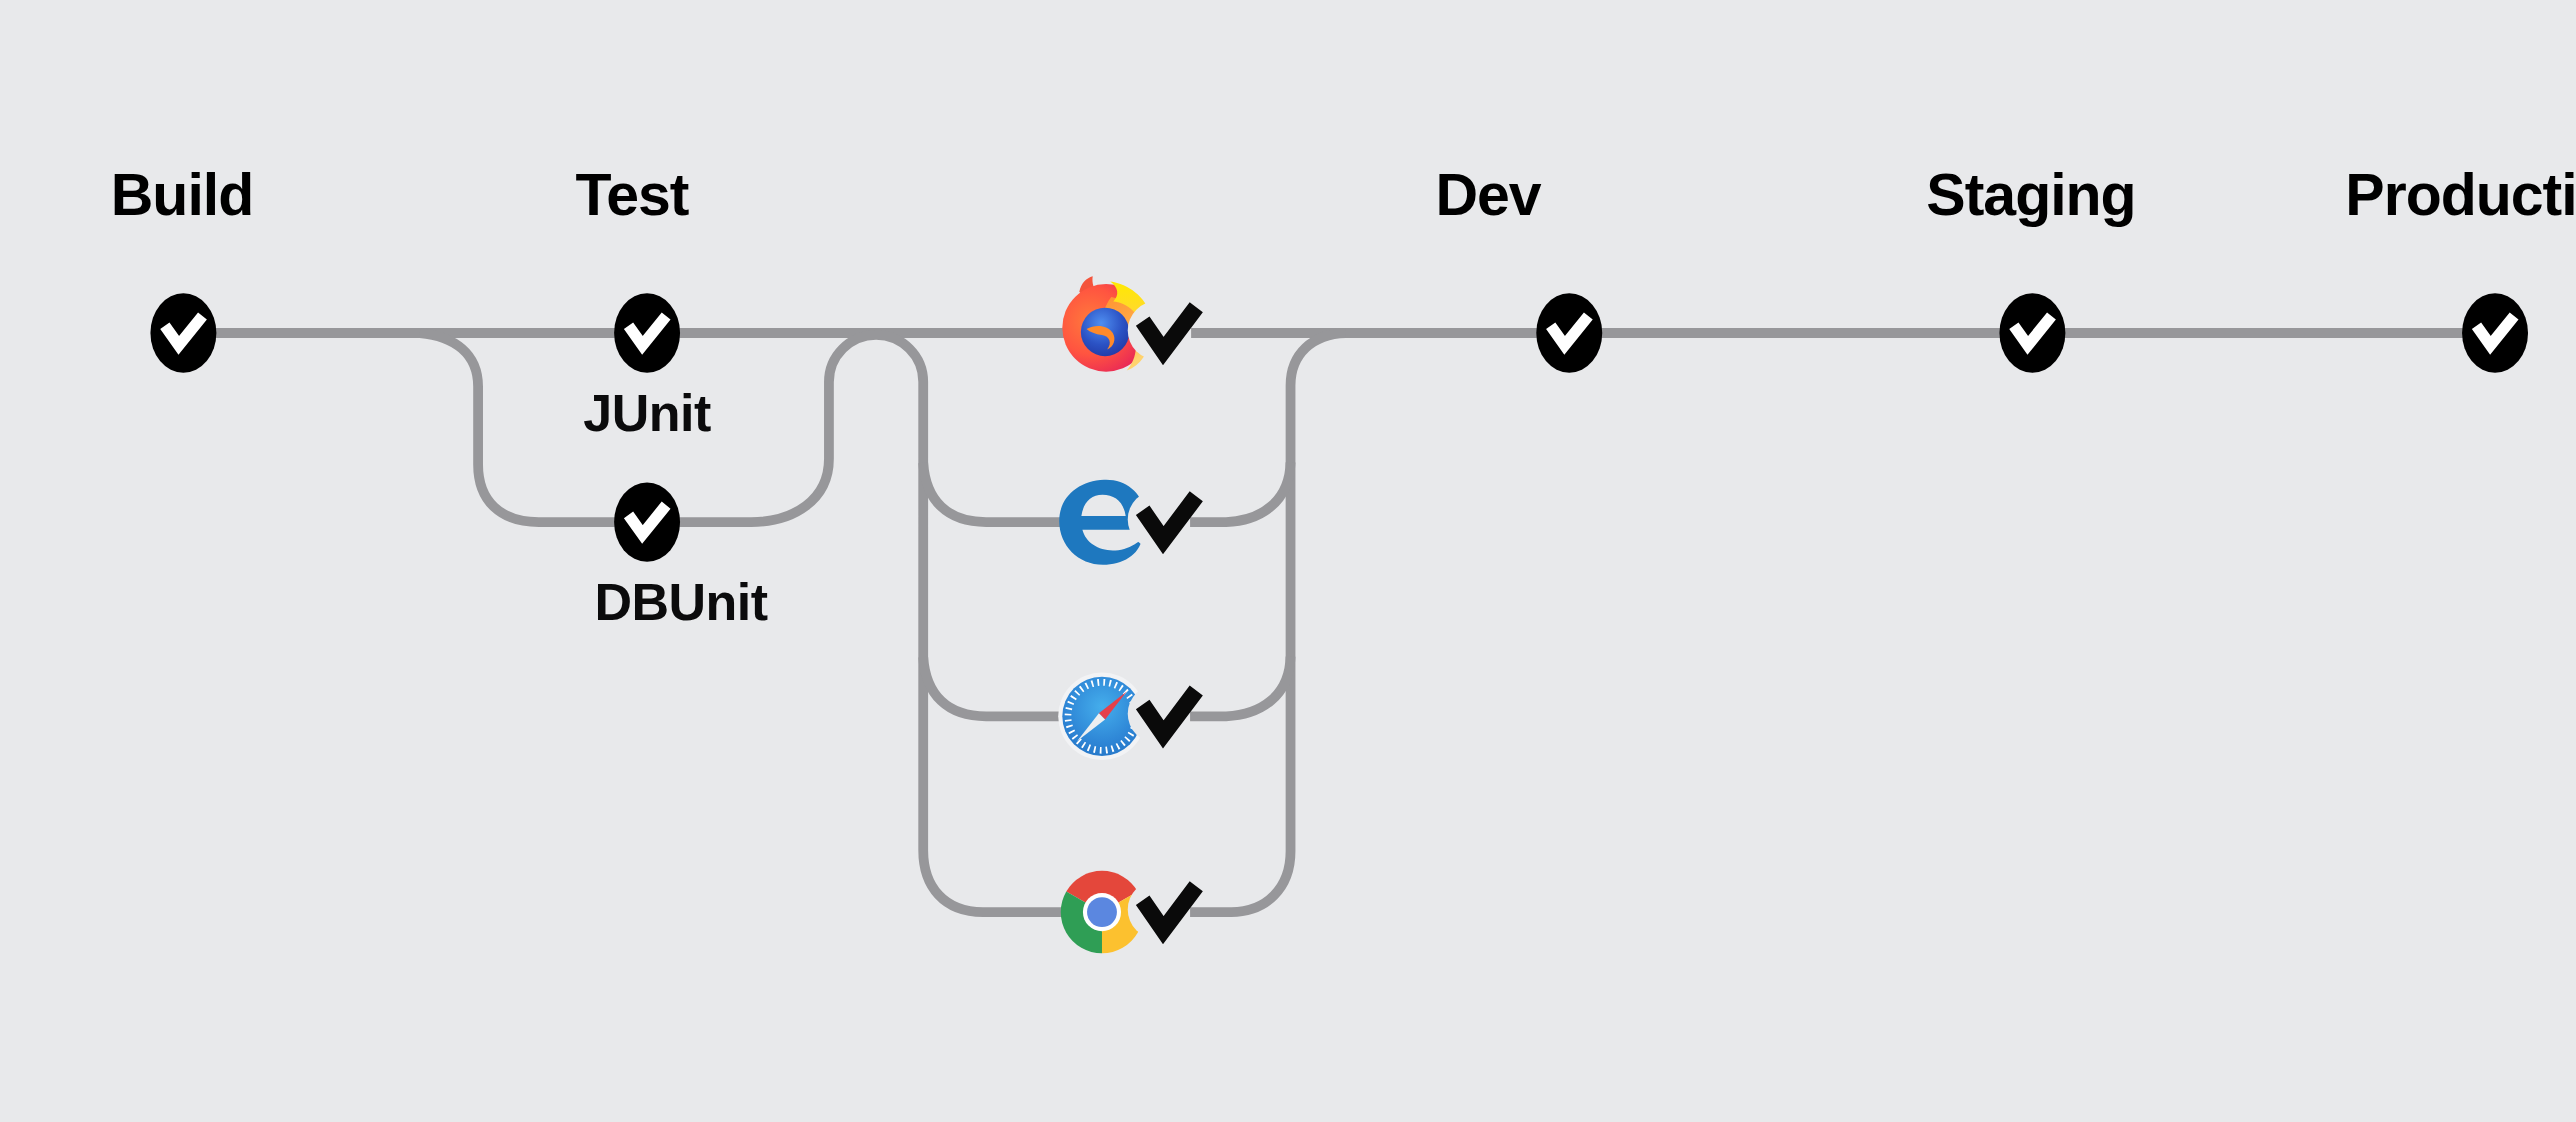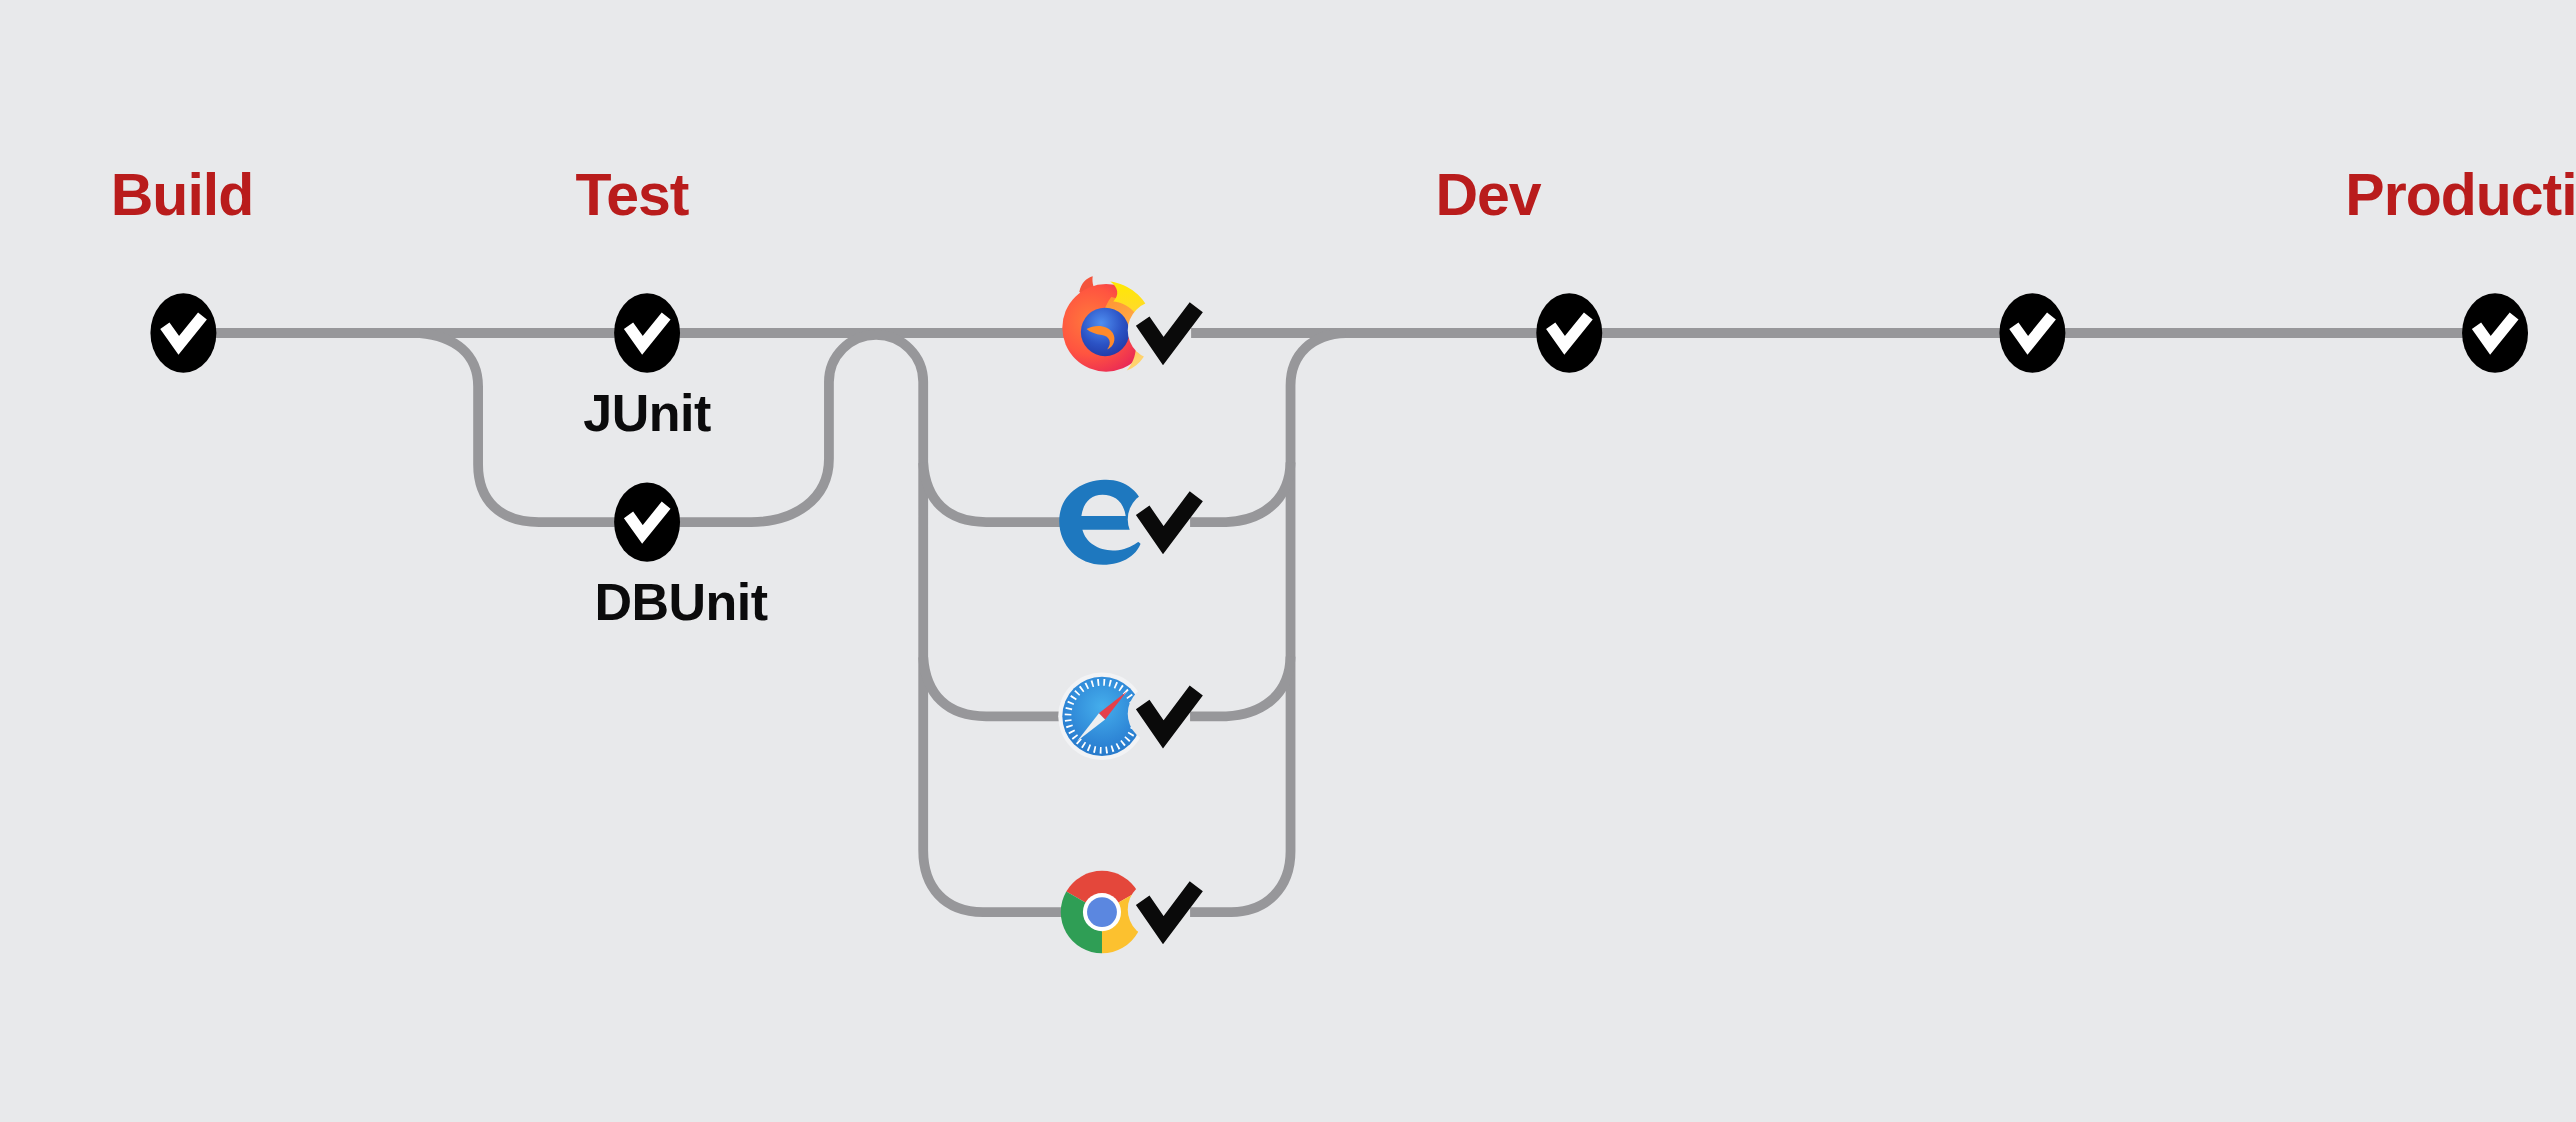--- a/index.html
+++ b/index.html
@@ -12,21 +12,21 @@
   }
   .stage-wrap{position:absolute;inset:0;}
   svg.diagram{position:absolute;left:0;top:0;}
   .stage-label{
     position:absolute;
     top:166px;
     transform:translateX(-50%);
     font-size:59px;
     font-weight:700;
     letter-spacing:-1px;
-    color:#b91c1c;
+    color:#000000;
     white-space:nowrap;
     line-height:1;
   }
   .job-label{
     position:absolute;
     transform:translateX(-50%);
     font-size:52px;
     font-weight:700;
     letter-spacing:-0.5px;
     color:#0b0b0c;
@@ -164,19 +164,20 @@
       <polyline points="2218,623 2258,681 2322,596"></polyline>
       <polyline points="2218,990 2258,1048 2322,963"></polyline>
       <polyline points="2218,1367 2258,1425 2322,1340"></polyline>
       <polyline points="2218,1747 2258,1805 2322,1720"></polyline>
     </g>
   </svg>
 
   <div class="stage-label" style="left:182px">Build</div>
   <div class="stage-label" style="left:632px">Test</div>
   <div class="stage-label" style="left:1488px">Dev</div>
+  <div class="stage-label" style="left:2031px">Staging</div>
   <div class="stage-label" style="left:2496px">Production</div>
 
   <div class="job-label junit">JUnit</div>
   <div class="job-label dbunit">DBUnit</div>
 
 </div>
 
 
 </body></html>

